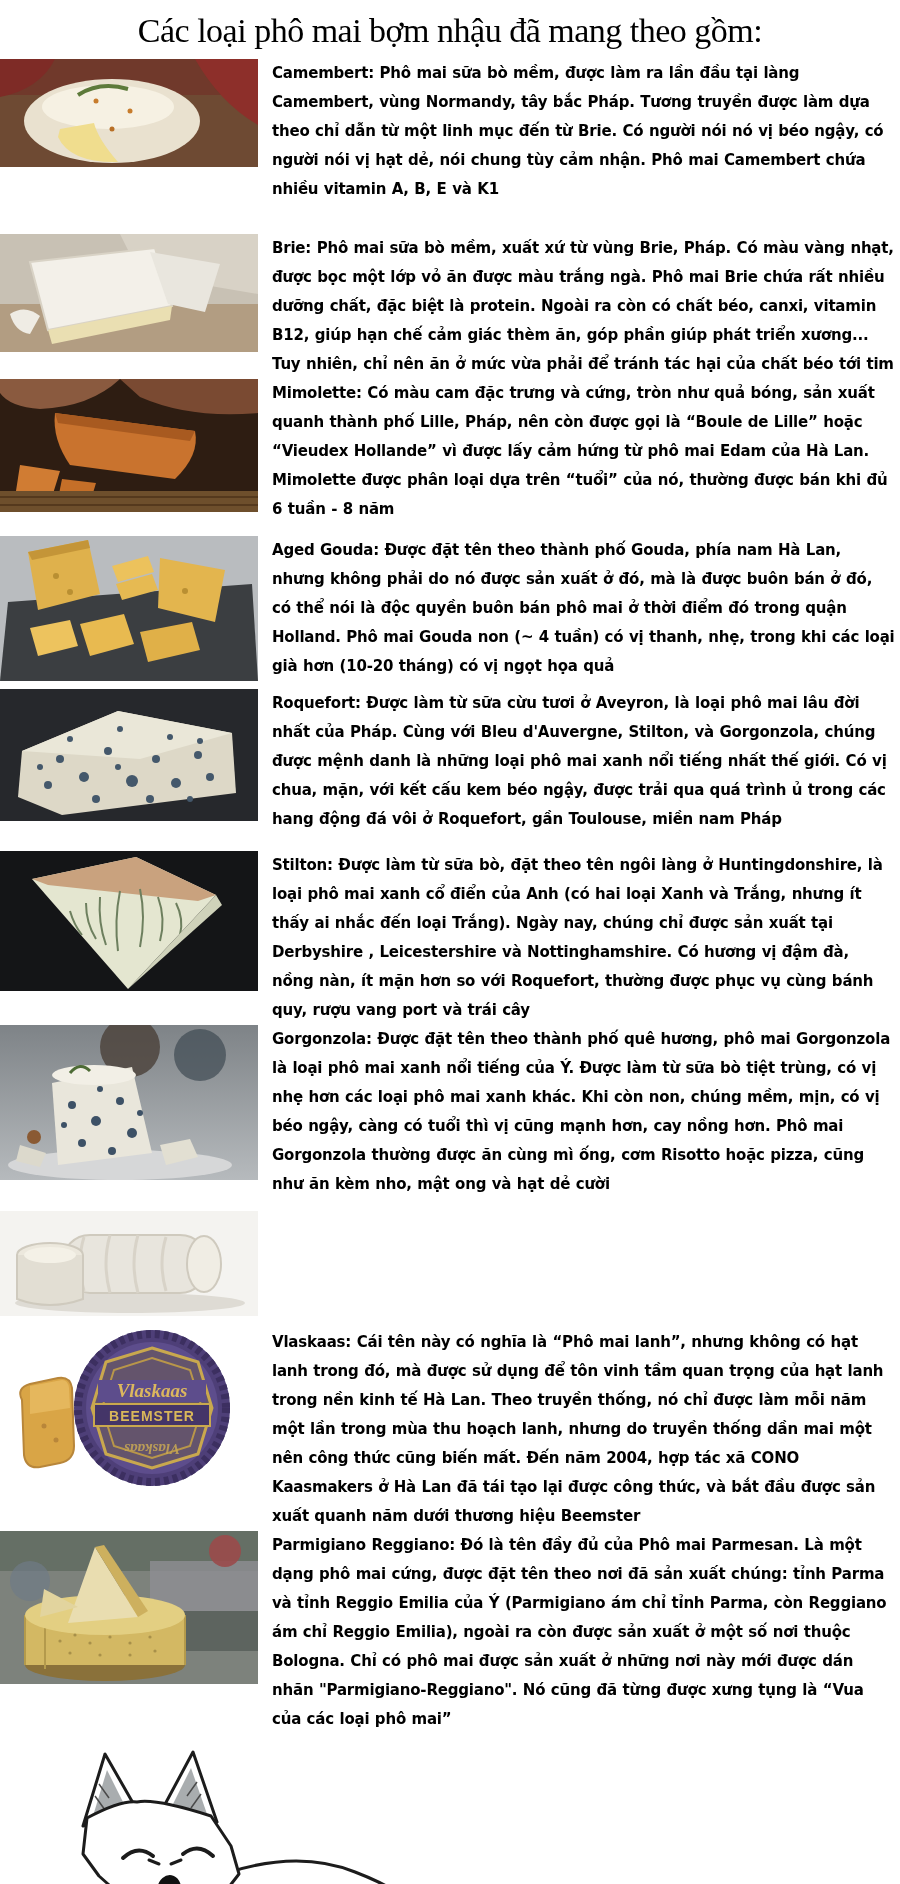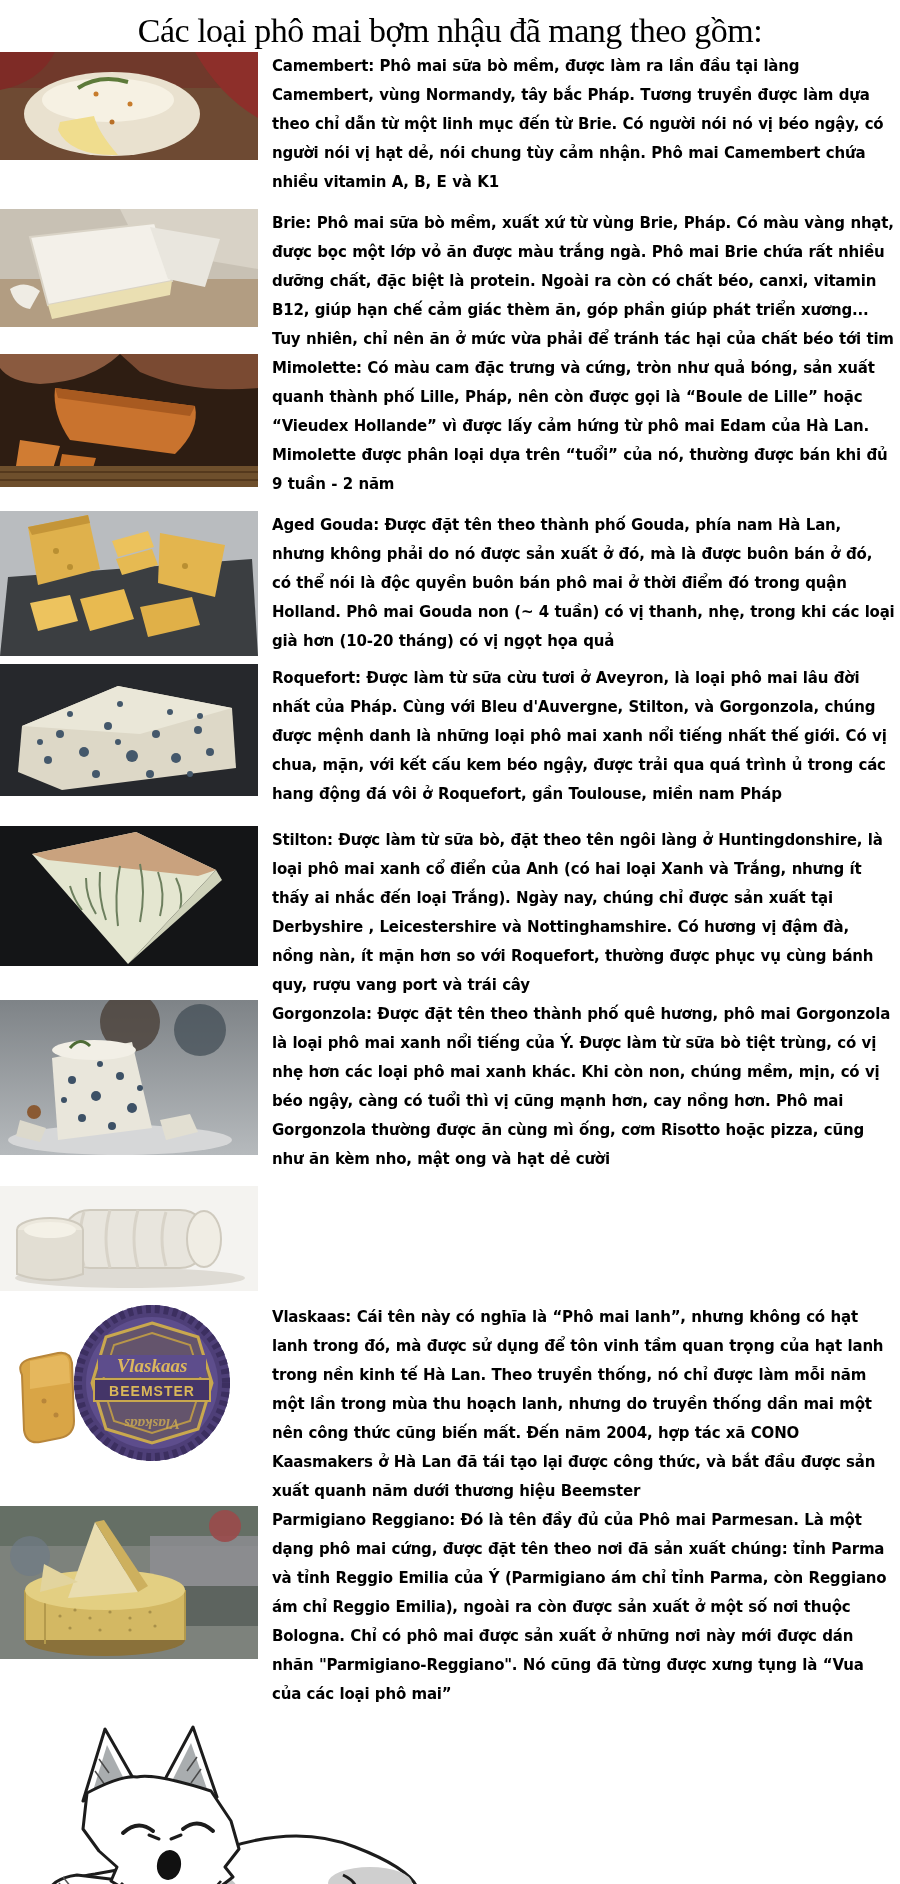--- a/index.html
+++ b/index.html
@@ -8,21 +8,21 @@
   .title{margin:10px 0 0 0;text-align:center;
          font-family:"Liberation Serif",serif;font-weight:normal;
          font-size:34px;line-height:42px;letter-spacing:-.5px;color:#000;}
   .row{display:flex;align-items:flex-start;gap:14px;padding:0 4px 0 0;}
   .photo{flex:0 0 258px;width:258px;overflow:hidden;background:#ddd;}
   .photo svg{display:block;width:100%;height:100%;}
   .desc{margin:0;flex:1;font-weight:700;font-size:15px;line-height:29px;
         letter-spacing:-.2px;word-spacing:.5px;}
   .fox-wrap{margin:16px 0 0 25px;width:418px;height:198px;}
   .fox-wrap svg{display:block;width:100%;height:100%;}
-  .mt7{margin-top:0}.mt15{margin-top:12px}.mt0{margin-top:0}
+  .mt7{margin-top:7px}.mt15{margin-top:30px}.mt0{margin-top:0}
   .mt12{margin-top:12px}.mt8{margin-top:8px}.mt3{margin-top:17px}
   .mt11{}
   .h108{height:108px}.h118{height:118px}.h133{height:133px}.h145{height:145px}
   .h132{height:132px}.h140{height:140px}.h155{height:155px}.h105{height:105px}
   .h162{height:162px}.h153{height:153px}
 </style>
 </head>
 <body>
 
 <div class="page">
@@ -70,21 +70,21 @@
         <path d="M0,0 L120,0 Q90,28 40,30 Q10,28 0,14 Z" fill="#8a5a3f"></path>
         <path d="M120,0 L258,0 L258,34 Q190,40 140,18 Z" fill="#7a4a32"></path>
         <path d="M55,34 L195,52 Q200,76 175,100 L70,86 Q52,60 55,34" fill="#c9732e"></path>
         <path d="M55,34 L195,52 L190,62 L58,44 Z" fill="#a85a20"></path>
         <path d="M20,86 L60,92 L52,118 L16,112 Z" fill="#d07c33"></path>
         <path d="M62,100 L96,104 L90,124 L58,120 Z" fill="#c56f28"></path>
         <rect y="112" width="258" height="21" fill="#6e4f2c"></rect>
         <path d="M0,118 H258 M0,126 H258" stroke="#55391d" stroke-width="2"></path>
       </svg>
     </div>
-    <p class="desc">Mimolette: Có màu cam đặc trưng và cứng, tròn như quả bóng, sản xuất quanh thành phố Lille, Pháp, nên còn được gọi là “Boule de Lille” hoặc “Vieudex Hollande” vì được lấy cảm hứng từ phô mai Edam của Hà Lan. Mimolette được phân loại dựa trên “tuổi” của nó, thường được bán khi đủ 9 tuần - 2 năm</p>
+    <p class="desc">Mimolette: Có màu cam đặc trưng và cứng, tròn như quả bóng, sản xuất quanh thành phố Lille, Pháp, nên còn được gọi là “Boule de Lille” hoặc “Vieudex Hollande” vì được lấy cảm hứng từ phô mai Edam của Hà Lan. Mimolette được phân loại dựa trên “tuổi” của nó, thường được bán khi đủ 6 tuần - 8 năm</p>
   </section>
 
   <section class="row mt12">
     <div class="photo h145">
       <svg viewBox="0 0 258 145" preserveAspectRatio="none">
         <rect width="258" height="145" fill="#b9bcbf"></rect>
         <path d="M8,66 L252,48 L258,145 L0,145 Z" fill="#3b3e41"></path>
         <path d="M28,16 L88,4 L100,58 L38,74 Z" fill="#dfb14c"></path>
         <path d="M28,16 L88,4 L90,12 L32,24 Z" fill="#c49538"></path>
         <path d="M112,30 l36,-10 l6,16 l-36,10 Z" fill="#ecc25c"></path>

